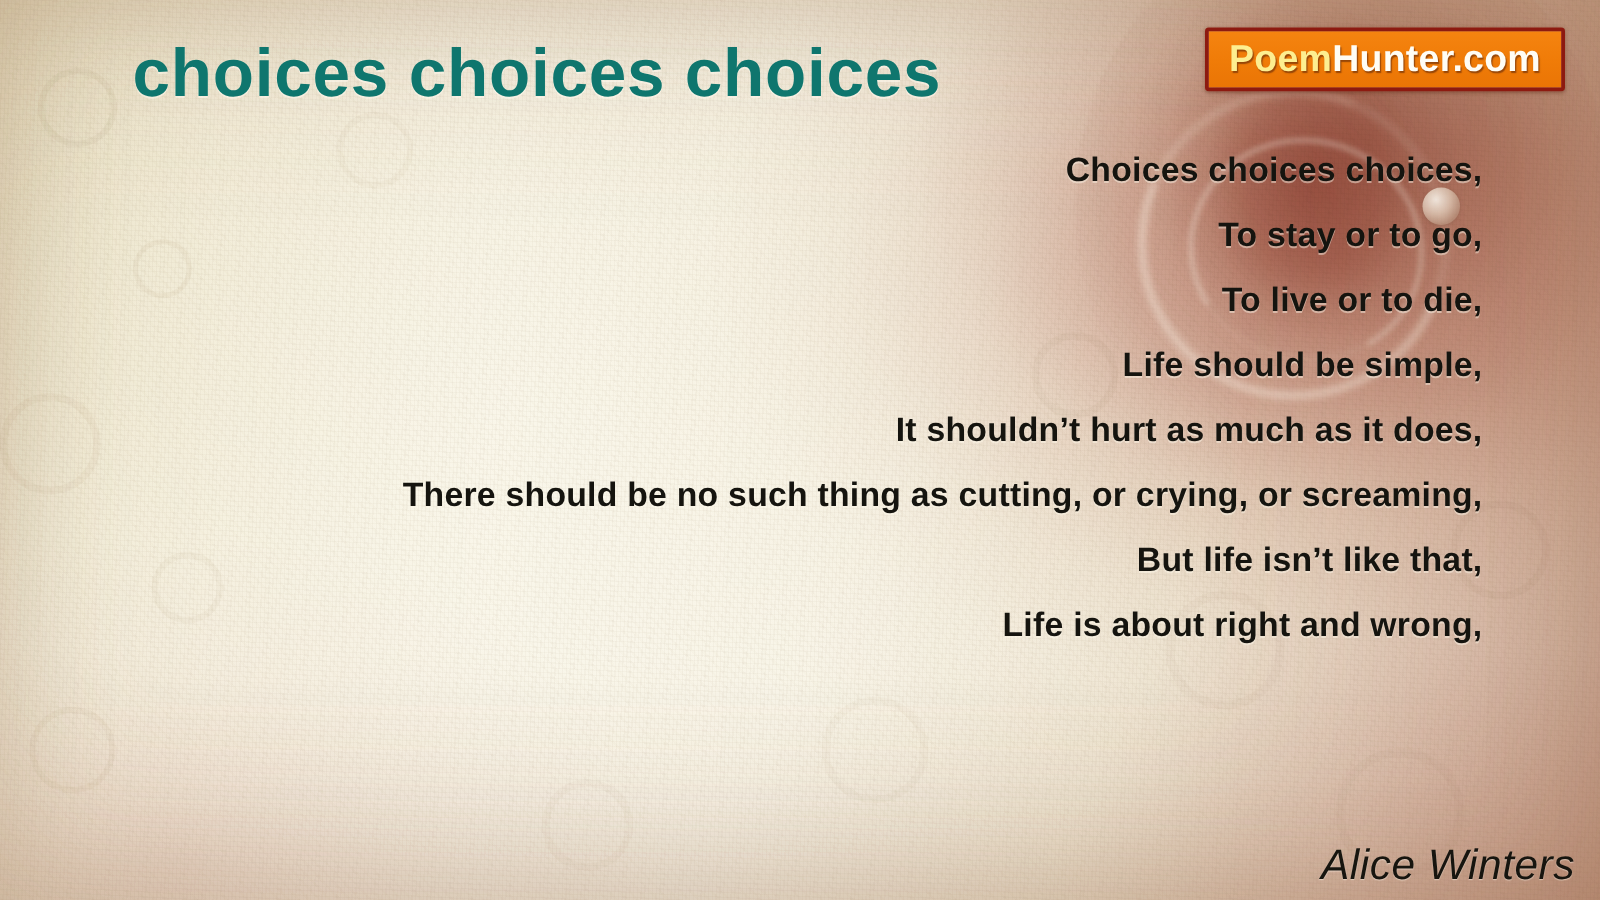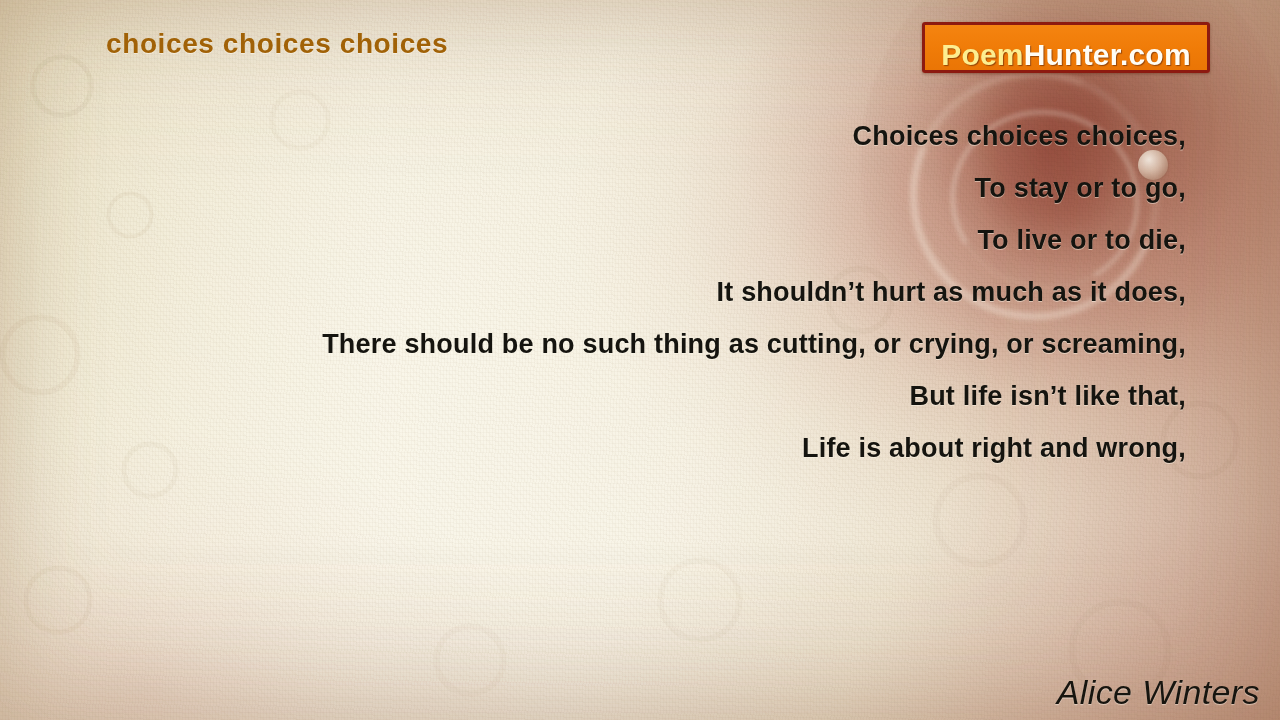--- a/index.html
+++ b/index.html
@@ -193,23 +193,23 @@
   
   .content {
     position: absolute;
     inset: 0;
   }
 
   #poem-title {
     position: absolute;
     left: 106px;
     top: 28px;
-    font-size: 28px;
+    font-size: 54px;
     font-weight: 700;
-    color: #a16207;
+    color: #0f766e;
     letter-spacing: 0.6px;
     white-space: nowrap;
     text-shadow: 0 1px 0 rgba(255,250,238,0.55);
     text-align: center;
   }
 
   #poem-body {
     position: absolute;
     left: 106px;
     top: 110px;
@@ -238,29 +238,29 @@
     color: #17150f;
     letter-spacing: 0.4px;
     white-space: nowrap;
     text-shadow: 0 1px 1px rgba(255,250,240,0.5);
     text-align: center;
   }
 
   
   #site-logo {
     position: absolute;
-    left: 922px;
+    left: 964px;
     top: 22px;
     width: 288px;
     height: 51px;
     background: linear-gradient(180deg, #f58410 0%, #f07c08 50%, #ea7505 100%);
     border: 3px solid #8d1a10;
     border-radius: 3px;
     display: flex;
-    align-items: flex-end;
+    align-items: center;
     justify-content: center;
     box-shadow: 0 1px 3px rgba(90,40,20,0.45);
   }
 
   .logo-text {
     font-size: 30px;
     font-weight: 700;
     letter-spacing: 0.2px;
     white-space: nowrap;
     line-height: 1;
@@ -292,20 +292,21 @@
   <div class="bg-layer bg-vignette"></div>
 
   <div class="content">
 
     <div id="poem-title">choices choices choices</div>
 
     <div id="poem-body">
       <div class="poem-line">Choices choices choices,</div>
       <div class="poem-line">To stay or to go,</div>
       <div class="poem-line">To live or to die,</div>
+      <div class="poem-line">Life should be simple,</div>
       <div class="poem-line">It shouldn’t hurt as much as it does,</div>
       <div class="poem-line">There should be no such thing as cutting, or crying, or screaming,</div>
       <div class="poem-line">But life isn’t like that,</div>
       <div class="poem-line">Life is about right and wrong,</div>
     </div>
 
     <div id="poem-author">Alice Winters</div>
 
     <div id="site-logo">
       <span class="logo-text"><span class="logo-poem">Poem</span><span class="logo-hunter">Hunter.com</span></span>

